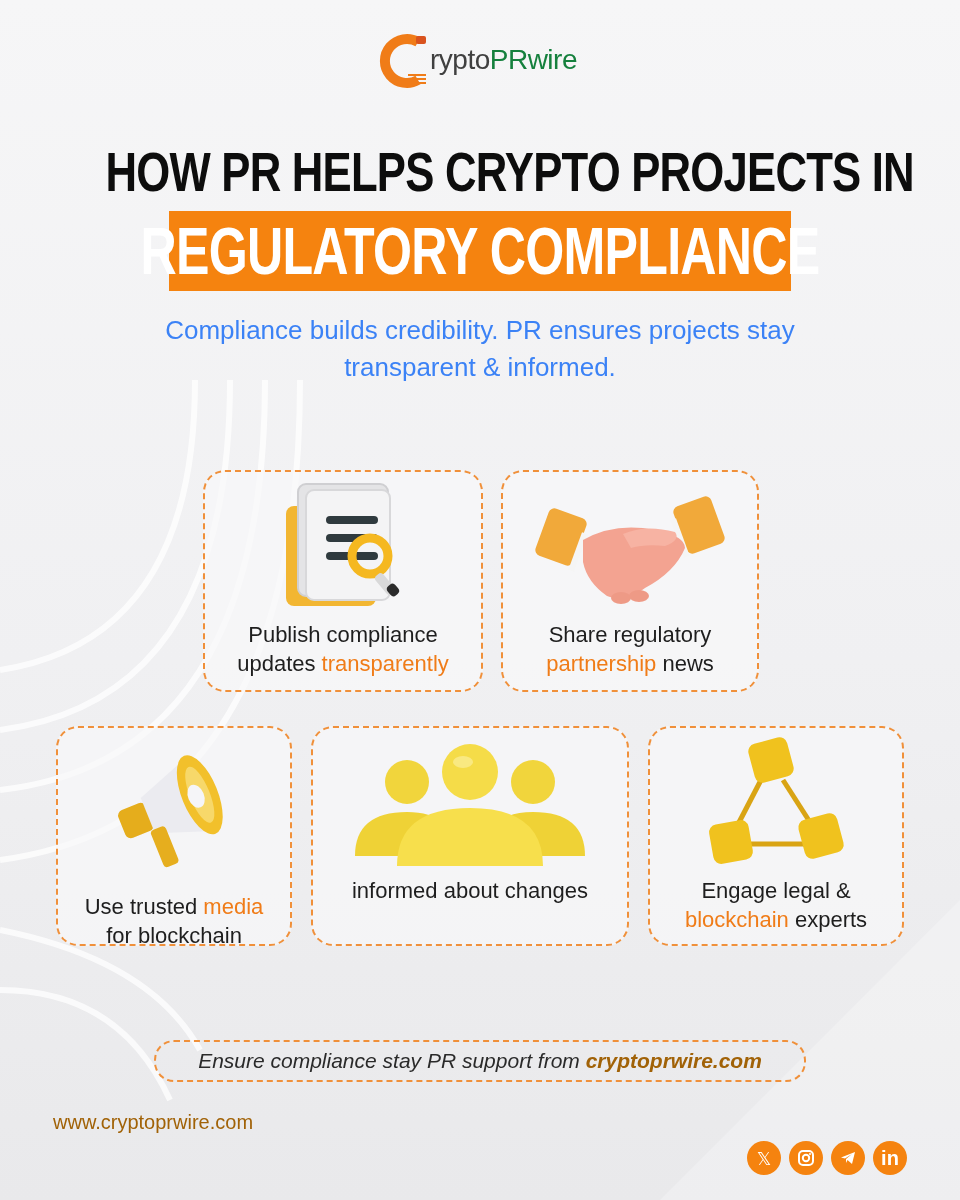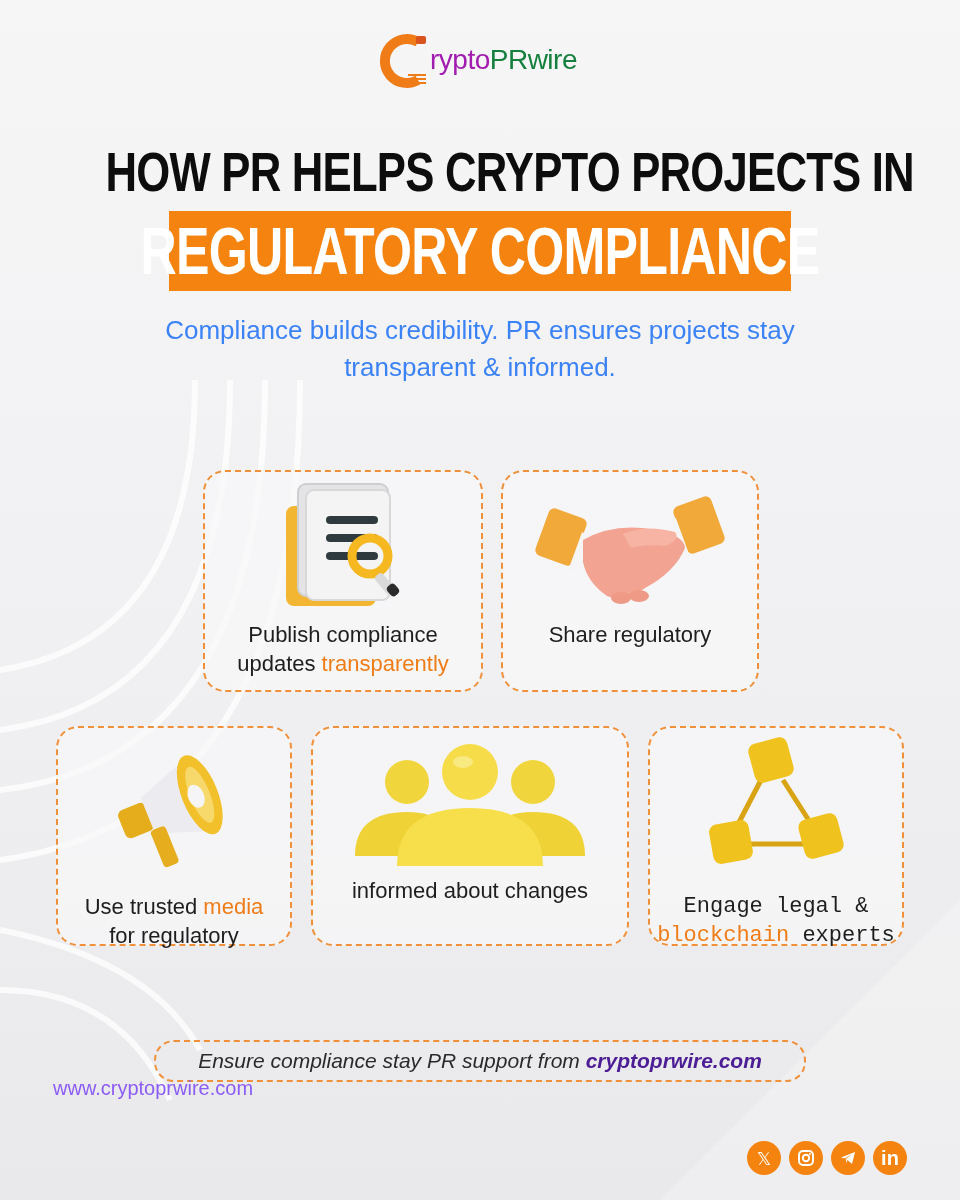--- a/index.html
+++ b/index.html
@@ -9,21 +9,21 @@
     background: linear-gradient(180deg, #f6f6f7 0%, #f0f0f2 55%, #e9e9eb 100%);
     font-family: "Liberation Sans", sans-serif;
     color: #222;
   }
   .bg-arcs { position: absolute; left: 0; top: 0; width: 960px; height: 1200px; pointer-events: none; }
 
   
   .logo { position: absolute; left: 378px; top: 30px; height: 60px; display: flex; align-items: center; }
   .logo-c { width: 56px; height: 60px; position: relative; }
   .logo-text { font-size: 28px; letter-spacing: -0.5px; margin-left: -4px; }
-  .logo-text .a { color: #a21caf; }
+  .logo-text .a { color: #404040; }
   .logo-text .b { color: #15803d; }
 
   
   .title1 {
     position: absolute; left: 0; width: 960px; top: 140px; text-align: center;
     font-family: "Liberation Sans", sans-serif; font-weight: 700; font-size: 56px;
     color: #0d0d0d; letter-spacing: -1px; transform: scaleX(0.78); transform-origin: center;
     line-height: 64px; white-space: nowrap;
   }
   .title2-box {
@@ -50,23 +50,23 @@
   }
   .hl { color: #f07c18; }
   .icon-wrap { position: absolute; left: 50%; transform: translateX(-50%); }
 
   
   .cta {
     position: absolute; left: 154px; top: 1040px; width: 652px; height: 42px;
     border: 2px dashed #f0903a; border-radius: 20px;
     text-align: center; font-size: 21px; line-height: 38px; font-style: italic; color: #2a2a2a;
   }
-  .cta .link { color: #4c1d95; font-weight: 700; }
-
-  .footer-url { position: absolute; left: 53px; top: 1077px; font-size: 20px; color: #8b5cf6; }
+  .cta .link { color: #a16207; font-weight: 700; }
+
+  .footer-url { position: absolute; left: 53px; top: 1111px; font-size: 20px; color: #a16207; }
   .socials { position: absolute; left: 747px; top: 1141px; display: flex; gap: 8px; }
   .social {
     width: 34px; height: 34px; border-radius: 50%; background: #f5830f;
     display: flex; align-items: center; justify-content: center; color: #fff;
   }
 </style>
 </head>
 <body>
 
 <svg class="bg-arcs" viewBox="0 0 960 1200">
@@ -133,39 +133,40 @@
       <rect x="40" y="40" width="6" height="40" fill="#f5f5f5" transform="rotate(20 43 60)"></rect>
       <rect x="142" y="26" width="6" height="40" fill="#f5f5f5" transform="rotate(-20 145 46)"></rect>
       <path d="M48 48 Q80 30 120 38 Q150 44 150 56 Q140 80 110 96 Q90 112 72 104 Q52 90 48 70 Z" fill="#f3a391"></path>
       <path d="M88 42 Q110 32 140 40 Q146 48 130 54 Q110 52 96 56 Z" fill="#f7b3a3"></path>
       <ellipse cx="86" cy="106" rx="10" ry="6" fill="#ee9a86"></ellipse>
       <ellipse cx="104" cy="104" rx="10" ry="6" fill="#ee9a86"></ellipse>
     </svg>
   </div>
   <div class="card-label" style="top:148px;">
     <div>Share regulatory</div>
+    <div><span class="hl">partnership</span><span> news</span></div>
   </div>
 </div>
 
 <div class="card" style="left:56px; top:726px; width:236px; height:220px;">
   <div class="icon-wrap" style="top:10px; width:130px; height:130px;">
     <svg width="130" height="130" viewBox="0 0 130 130">
       <g transform="rotate(-22 65 65)">
         <rect x="8" y="52" width="30" height="30" rx="6" fill="#e5ad1c"></rect>
         <path d="M36 48 L86 30 L86 104 L36 86 Z" fill="#ebebf0"></path>
         <ellipse cx="92" cy="67" rx="18" ry="42" fill="#f2c02b"></ellipse>
         <ellipse cx="92" cy="67" rx="10" ry="30" fill="#f7d86a"></ellipse>
         <ellipse cx="88" cy="67" rx="8" ry="12" fill="#f5f5f8"></ellipse>
         <rect x="32" y="82" width="16" height="40" rx="4" fill="#e6ae1e"></rect>
       </g>
     </svg>
   </div>
   <div class="card-label" style="top:164px;">
     <div><span>Use trusted </span><span class="hl">media</span></div>
-    <div>for regulatory</div>
+    <div>for blockchain</div>
   </div>
 </div>
 
 <div class="card" style="left:311px; top:726px; width:318px; height:220px;">
   <div class="icon-wrap" style="top:14px; width:250px; height:126px;">
     <svg width="250" height="126" viewBox="0 0 250 126">
       <circle cx="62" cy="40" r="22" fill="#f1d53c"></circle>
       <circle cx="188" cy="40" r="22" fill="#f1d53c"></circle>
       <path d="M10 114 Q10 70 62 70 Q110 70 110 114 Z" fill="#efd236"></path>
       <path d="M140 114 Q140 70 188 70 Q240 70 240 114 Z" fill="#efd236"></path>
@@ -185,21 +186,21 @@
       <g fill="none" stroke="#d9a414" stroke-width="5">
         <line x1="60" y1="44" x2="34" y2="94"></line>
         <line x1="82" y1="44" x2="114" y2="94"></line>
         <line x1="44" y1="108" x2="104" y2="108"></line>
       </g>
       <rect x="50" y="4" width="40" height="40" rx="8" fill="#f0c21e" transform="rotate(-15 70 24)"></rect>
       <rect x="10" y="86" width="40" height="40" rx="8" fill="#f0c21e" transform="rotate(-10 30 106)"></rect>
       <rect x="100" y="80" width="40" height="40" rx="8" fill="#f0c21e" transform="rotate(-15 120 100)"></rect>
     </svg>
   </div>
-  <div class="card-label" style="top:164px;font-family:Liberation Mono, monospace;">
+  <div class="card-label" style="top:148px;">
     <div>Engage legal &amp;</div>
     <div><span class="hl">blockchain</span><span> experts</span></div>
   </div>
 </div>
 
 <div class="cta">
   <span>Ensure compliance stay PR support from </span><span class="link">cryptoprwire.com</span>
 </div>
 
 <div class="footer-url">www.cryptoprwire.com</div>

